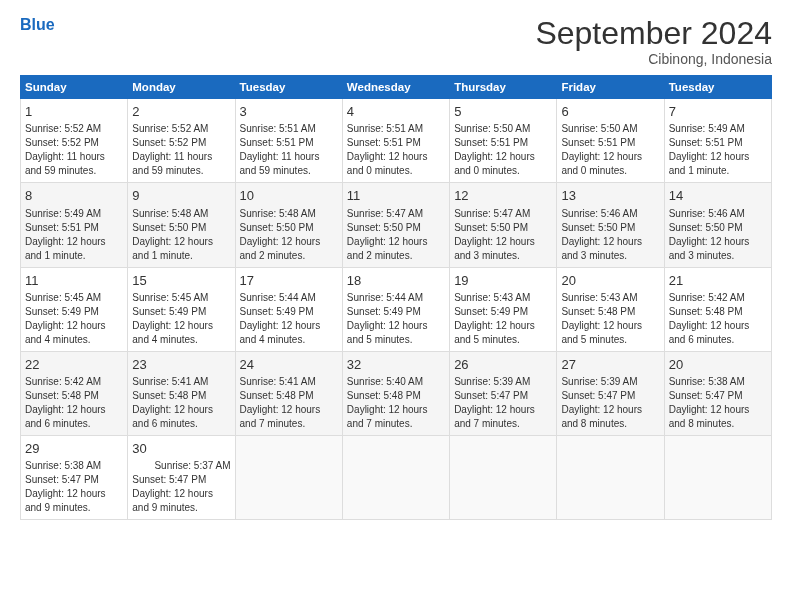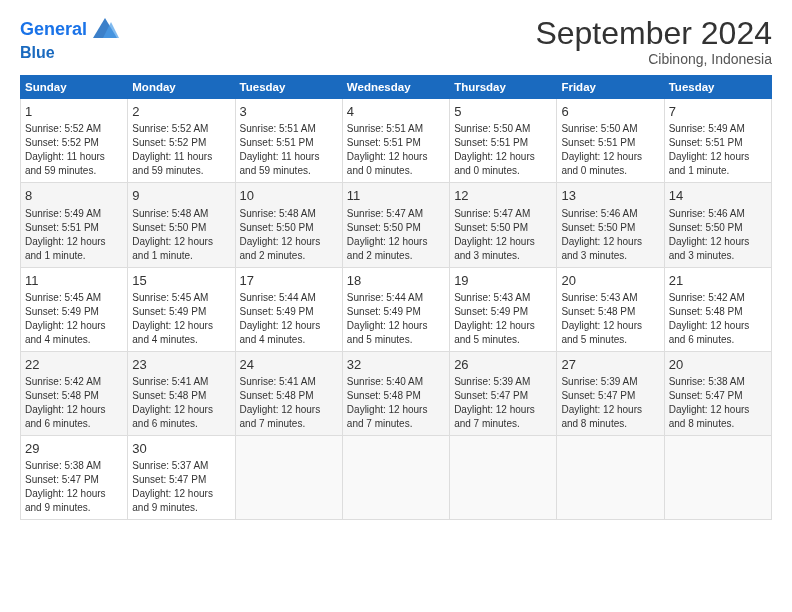--- a/index.html
+++ b/index.html
@@ -96,29 +96,20 @@
       background: #f9f9f9;
     }
   </style>
 </head>
 <body>
 
 <div class="page">
   <div class="header">
     <div class="logo">
       <div>
-        <div style="display:flex;align-items:center;gap:2px;">
-          <span class="logo-text">
-            <span>General</span>
-          </span>
-          <svg class="logo-icon" viewBox="0 0 28 28" xmlns="http://www.w3.org/2000/svg">
-            <polygon points="14,2 26,22 2,22" fill="#1a6abf" opacity="0.85"></polygon>
-            <polygon points="20,6 28,22 12,22" fill="#4a9de8" opacity="0.7"></polygon>
-          </svg>
-        </div>
         <div class="logo-text" style="color:#1a6abf;font-size:16px;">Blue</div>
       </div>
     </div>
     <div class="title-block">
       <div class="month-title">September 2024</div>
       <div class="location">Cibinong, Indonesia</div>
     </div>
   </div>
 
   <table>
@@ -341,21 +332,21 @@
         <tr>
           <td>
             <span class="day-num">29</span>
             <span style="display: block;">Sunrise: 5:38 AM</span>
             <span style="display: block;">Sunset: 5:47 PM</span>
             <span style="display: block;">Daylight: 12 hours</span>
             <span style="display: block;">and 9 minutes.</span>
           </td>
           <td>
             <span class="day-num">30</span>
-            <span style="display: block;">Sunrise: 5:37 AM</span>
+            <span style="display: block; text-align: right;">Sunrise: 5:37 AM</span>
             <span style="display: block;">Sunset: 5:47 PM</span>
             <span style="display: block;">Daylight: 12 hours</span>
             <span style="display: block;">and 9 minutes.</span>
           </td>
           <td class="cell-empty"></td>
           <td class="cell-empty"></td>
           <td class="cell-empty"></td>
           <td class="cell-empty"></td>
           <td class="cell-empty"></td>
         </tr>

